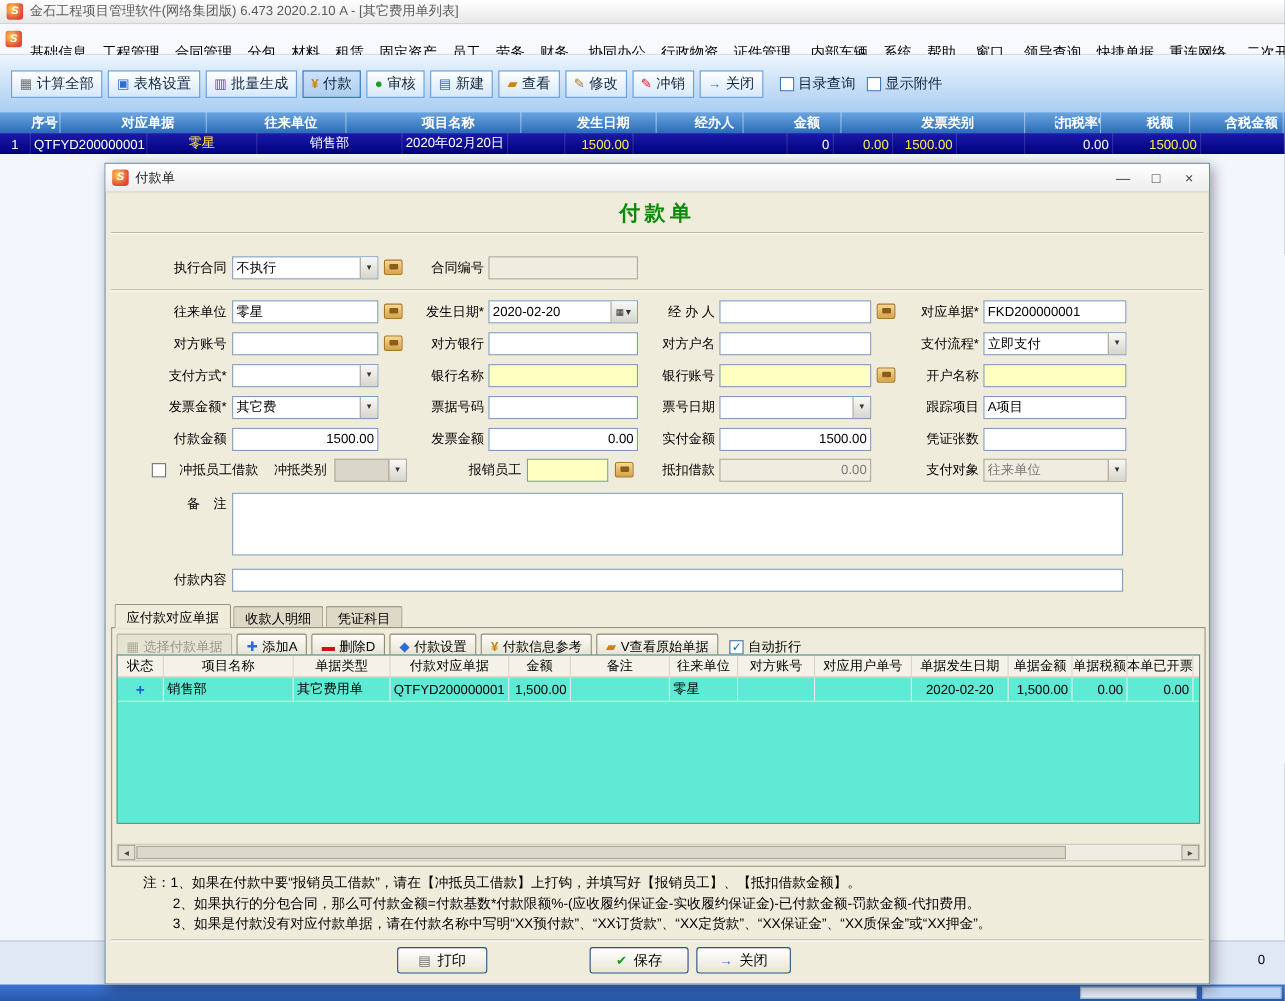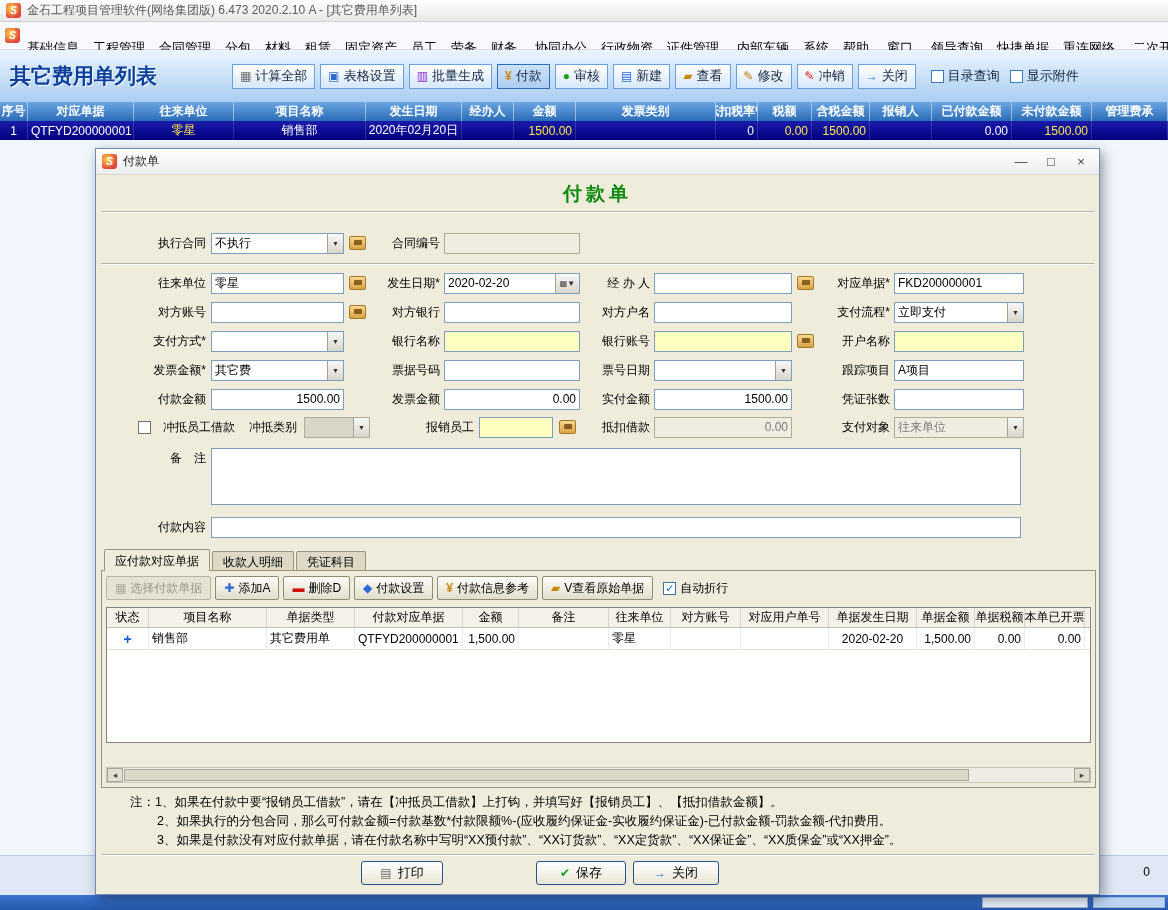--- a/index.html
+++ b/index.html
@@ -18,21 +18,21 @@
 .list-title{width:222px;font-size:21px;font-weight:bold;color:#0a3f9b;text-shadow:1px 1px 0 rgba(255,255,255,.85);white-space:nowrap;}
 .tbtn{display:inline-flex;align-items:center;gap:4px;height:25px;padding:0 7px;margin-right:5px;background:linear-gradient(#ffffff,#d6e8fb);border:1px solid #6ba0d9;font-size:13px;color:#10253f;cursor:default;white-space:nowrap;}
 .tbtn.active{background:linear-gradient(#cde2fa,#accdf0);border-color:#2f6db6;}
 .ti{font-size:12px;line-height:1;}
 .ic-gray{color:#6f6f6f}.ic-blue{color:#2e6bd4}.ic-purple{color:#8a2bd4}.ic-gold{color:#c8860a;font-weight:bold}.ic-green{color:#15a015}.ic-orange{color:#c07000}.ic-red{color:#d01010}
 .chk{display:inline-flex;align-items:center;gap:4px;margin-left:10px;font-size:13px;color:#10253f;white-space:nowrap;}
 .cbox{width:13px;height:13px;background:#fff;border:1px solid #3a7abd;display:inline-block;}
 
 
 .lt-header{position:absolute;top:102px;left:0;height:19px;display:flex;background:linear-gradient(#6aa5e2,#2a6cb7);color:#fff;font-weight:bold;}
-.lt-h{display:flex;align-items:center;justify-content:center;border-right:1px solid rgba(255,255,255,.45);overflow:hidden;white-space:nowrap;font-size:12px;}
+.lt-h{display:flex;align-items:center;justify-content:center;border-right:1px solid rgba(255,255,255,.45);overflow:hidden;white-space:nowrap;font-size:12px;margin-left:27px;}
 .lt-row{position:absolute;top:121px;left:0;height:19px;display:flex;background:linear-gradient(#1b1baa,#00007e);color:#fff;}
 .lt-c{display:flex;align-items:center;padding:0 3px;border-right:1px solid rgba(255,255,255,.15);overflow:hidden;white-space:nowrap;}
 .lt-c.ar{justify-content:flex-end}.lt-c.ac{justify-content:center}.lt-c.yel{color:#ffe84d;}
 .lc0{width:28px}.lc1{width:106px}.lc2{width:100px}.lc3{width:132px}.lc4{width:96px}.lc5{width:52px}.lc6{width:62px}.lc7{width:140px}.lc8{width:42px}.lc9{width:54px}.lc10{width:58px}.lc11{width:62px}.lc12{width:80px}.lc13{width:80px}.lc14{width:76px}
 .mdi{position:absolute;top:140px;left:0;right:0;bottom:15px;background:#f2f7fd;}
 .statusbar{position:absolute;left:0;right:0;top:855px;height:40px;background:#dfe8f4;border-top:1px solid #b9c8dd;}
 .st-count{position:absolute;top:9px;right:18px;color:#000;}
 .taskbar{position:absolute;left:0;right:0;bottom:0;height:15px;background:linear-gradient(#3d74d0,#2458ab);}
 .tray-a{position:absolute;right:80px;bottom:2px;width:106px;height:11px;background:#e8f0fb;border:1px solid #9ab4d8;}
 .tray-b{position:absolute;right:3px;bottom:2px;width:72px;height:11px;background:#bcd3f2;border:1px solid #9ab4d8;}
@@ -70,21 +70,21 @@
 .tab{height:20px;padding:0 10px;line-height:20px;background:#ddd9c6;border:1px solid #999580;border-bottom:none;border-radius:2px 2px 0 0;margin-right:2px;font-size:12px;cursor:default;white-space:nowrap;}
 .tab.active{height:22px;line-height:22px;background:#efecdc;z-index:2;}
 .tpanel{position:absolute;top:395px;left:5px;width:995px;height:218px;border:1px solid #999580;background:#efecdc;}
 .subtb{position:absolute;top:4px;left:4px;right:4px;height:26px;display:flex;align-items:center;gap:4px;}
 .sbtn{display:inline-flex;align-items:center;gap:4px;height:24px;padding:0 8px;background:linear-gradient(#fdfcf7,#e2decd);border:1px solid #8f8b77;font-size:12px;border-radius:2px;cursor:default;white-space:nowrap;}
 .sbtn.dis{color:#9a9685;border-color:#b7b4a4;background:#e7e3d3;}
 .si{font-size:12px;font-weight:bold;}
 .sbchk{display:inline-flex;align-items:center;gap:4px;margin-left:6px;}
 .sbchk .bx{width:13px;height:13px;border:1px solid #3b6ea5;background:#fff;display:flex;align-items:center;justify-content:center;color:#1560d4;font-size:11px;font-weight:bold;}
 
-.dt{position:absolute;top:36px;left:4px;width:985px;height:136px;background:#ffffff;border:1px solid #828282;overflow:hidden;}
+.dt{position:absolute;top:24px;left:4px;width:985px;height:154px;background:#5eead4;border:1px solid #828282;overflow:hidden;}
 .dt-head{display:flex;height:20px;background:#f4f2e8;border-bottom:1px solid #c6c3b5;}
 .dt-h{display:flex;align-items:center;justify-content:center;border-right:1px solid #d8d5c8;font-size:12px;overflow:hidden;white-space:nowrap;}
 .dt-row{display:flex;height:22px;border-bottom:1px solid #e6e4da;}
 .dt-c{display:flex;align-items:center;padding:0 3px;border-right:1px solid #efede3;overflow:hidden;white-space:nowrap;font-size:12px;}
 .dt-c.ar{justify-content:flex-end}.dt-c.ac{justify-content:center}
 .plus{color:#1560d4;font-weight:bold;font-size:14px;}
 .dc0{width:42px}.dc1{width:118px}.dc2{width:88px}.dc3{width:108px}.dc4{width:56px}.dc5{width:90px}.dc6{width:62px}.dc7{width:70px}.dc8{width:88px}.dc9{width:88px}.dc10{width:58px}.dc11{width:50px}.dc12{width:60px}
 .hscroll{position:absolute;top:196px;left:4px;width:985px;height:16px;background:#efede3;border:1px solid #c9c6b8;display:flex;align-items:center;}
 .hs-btn{width:16px;height:14px;background:#e2dfd2;border:1px solid #a9a695;display:flex;align-items:center;justify-content:center;font-size:9px;color:#4a4a4a;}
 .hs-thumb{height:12px;width:845px;margin:0 1px;background:#dcd9cb;border:1px solid #a9a695;}
@@ -131,21 +131,20 @@
     <span class="menu-item">窗口</span>
     <span class="msep"></span>
     <span class="menu-item">领导查询</span>
     <span class="menu-item">快捷单据</span>
     <span class="menu-item">重连网络</span>
     <span class="msep"></span>
     <span class="menu-item">二次开发</span>
   </div>
 
   <div class="ltoolbar">
-    <span class="list-title">其它费用单列表</span>
     <span class="tbtn">
         <span class="ti ic-gray">▦</span>
         <span>计算全部</span>
       </span>
     <span class="tbtn">
         <span class="ti ic-blue">▣</span>
         <span>表格设置</span>
       </span>
     <span class="tbtn">
         <span class="ti ic-purple">▥</span>

